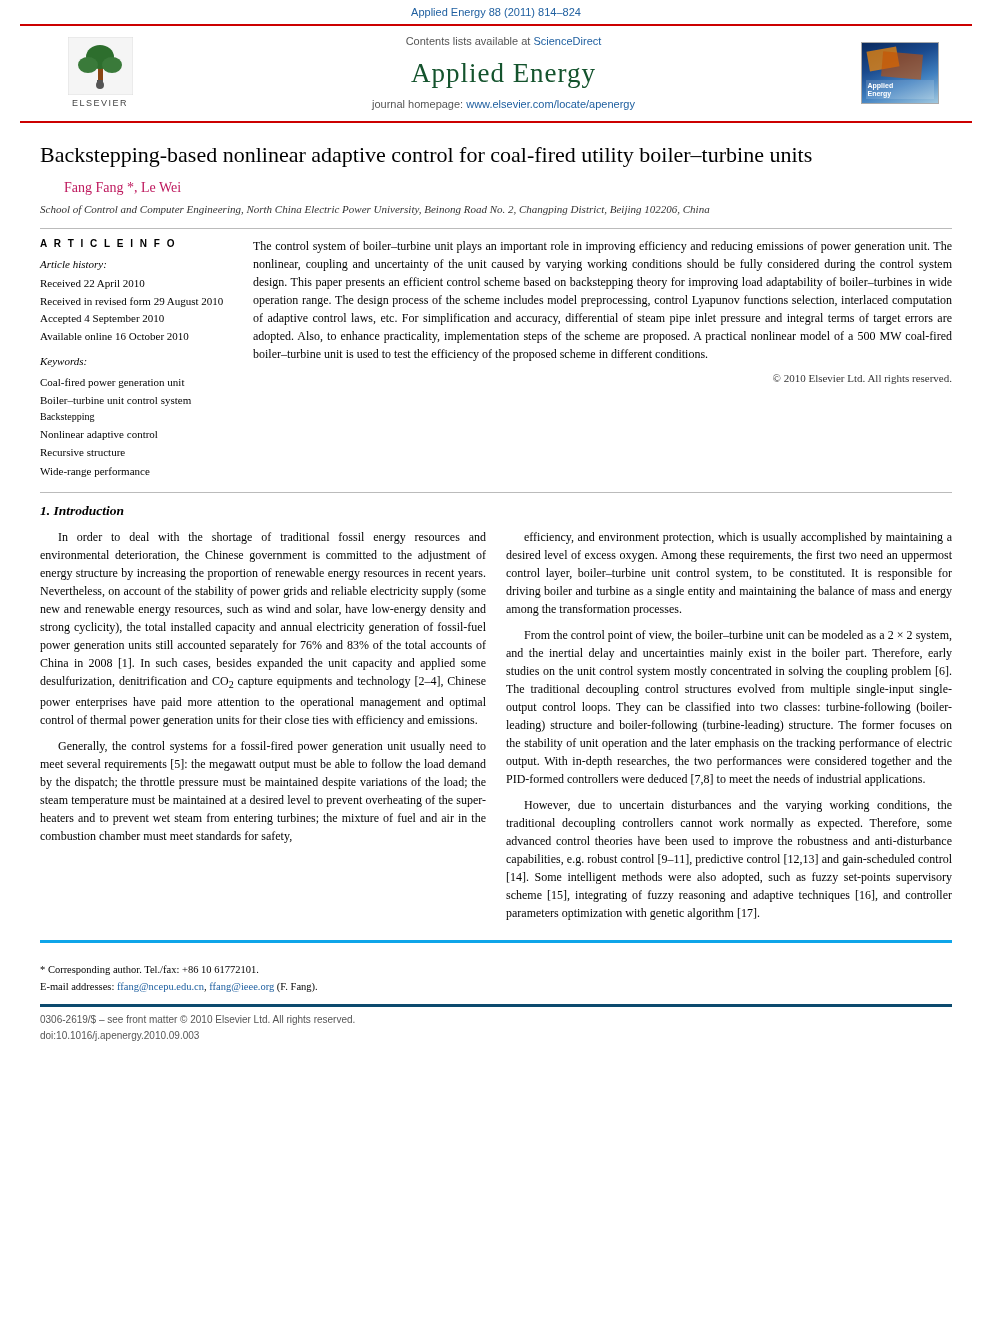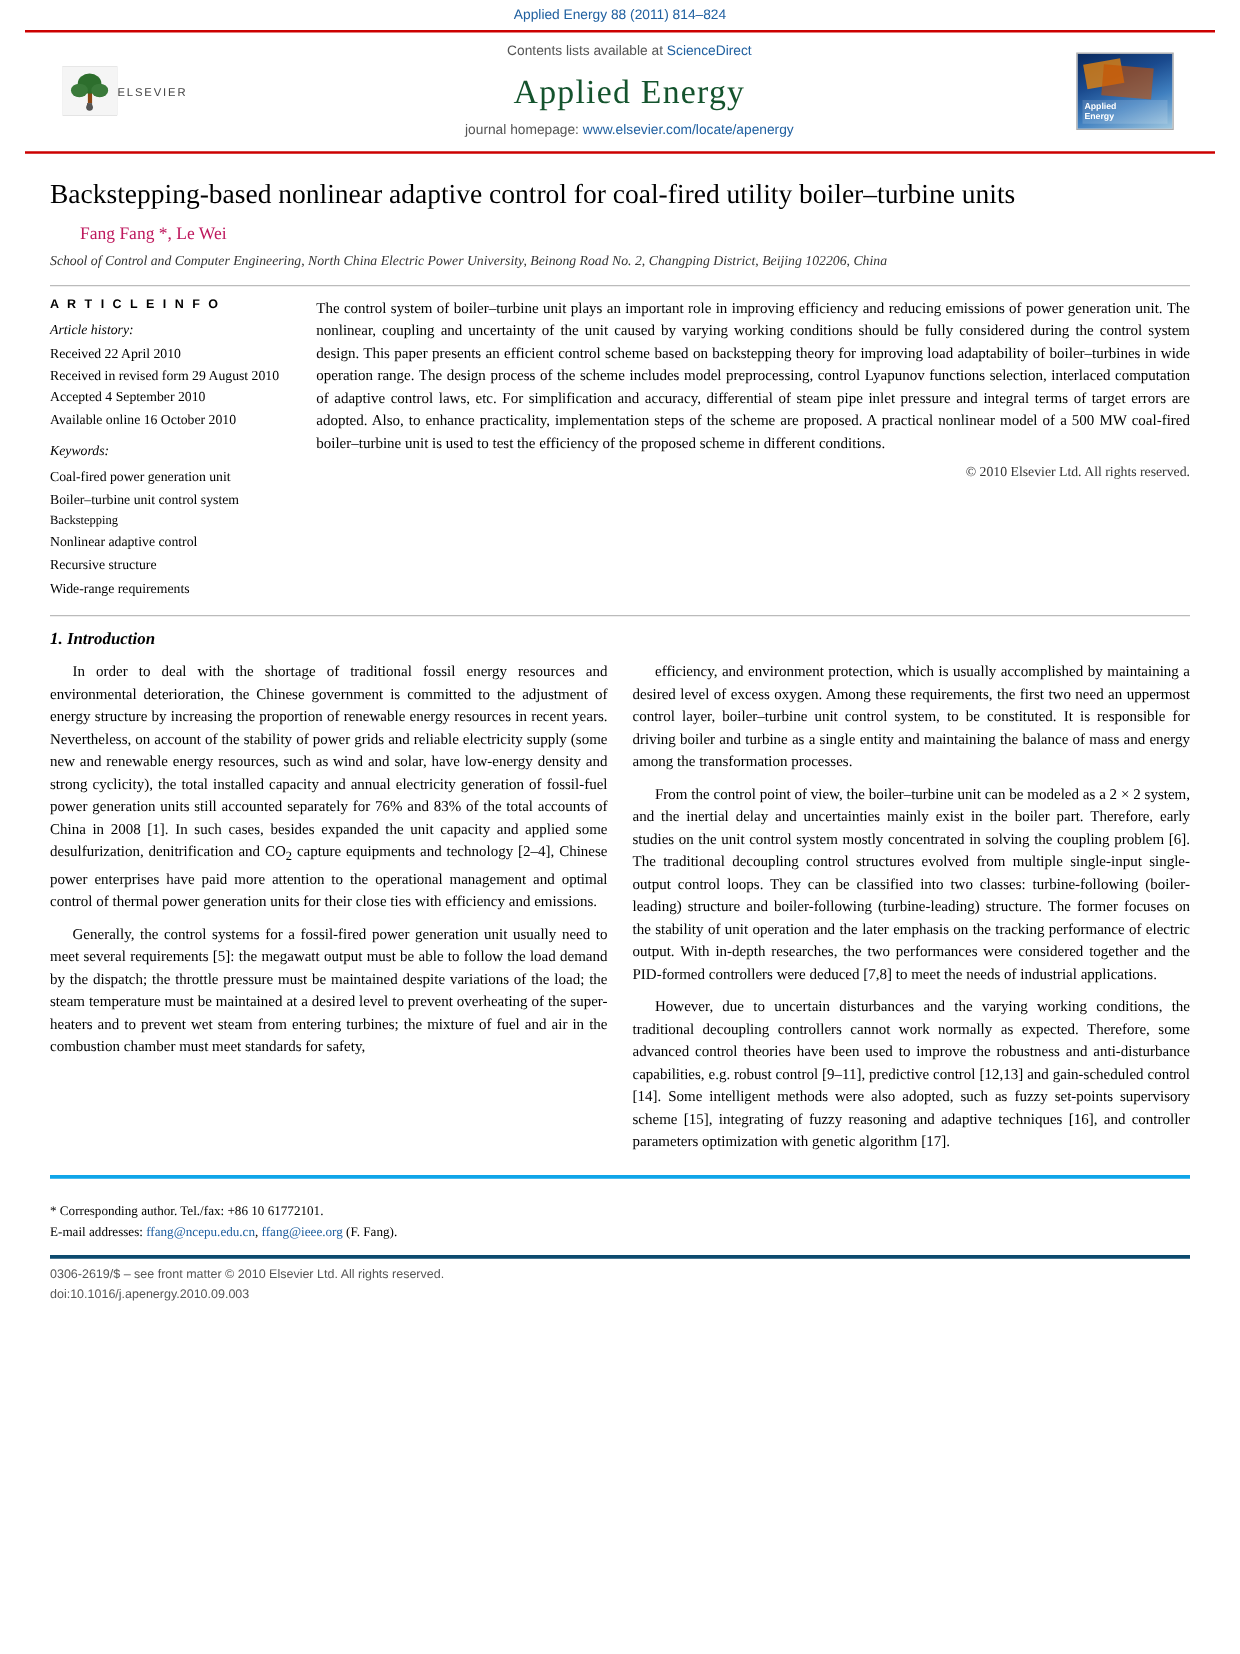--- a/index.html
+++ b/index.html
@@ -16,21 +16,21 @@
   </style>
 </head>
 <body>
 
 <div style="text-align:center; font-size:11px; color:#2060a0; font-family:Arial,sans-serif; padding:5px 0 3px; background:#fff;">
   <span>Applied Energy 88 (2011) 814–824</span>
 </div>
 
 <div style="display:flex; align-items:center; border-top:2.5px solid #c00; border-bottom:2.5px solid #c00; padding:8px 30px; margin:0 20px 0 20px;">
 
-  <div style="width:100px; flex-shrink:0; display:flex; flex-direction:row; align-items:center;">
+  <div style="width:100px; flex-shrink:0; display:flex; flex-direction:column; align-items:center;">
     <svg width="65" height="58" viewBox="0 0 65 58">
 
       <rect x="0" y="0" width="65" height="58" fill="#f5f5f5" stroke="#ccc" stroke-width="0.5"></rect>
       <text x="32" y="22" text-anchor="middle" font-size="8" font-family="serif" fill="#555">🌿</text>
 
       <rect x="30" y="28" width="5" height="15" fill="#8B4513"></rect>
 
       <ellipse cx="32" cy="20" rx="14" ry="12" fill="#2d6e2d"></ellipse>
       <ellipse cx="20" cy="28" rx="10" ry="8" fill="#3a7a3a"></ellipse>
       <ellipse cx="44" cy="28" rx="10" ry="8" fill="#3a7a3a"></ellipse>
@@ -85,21 +85,21 @@
       <div style="font-size:11px; line-height:1.6;">Accepted 4 September 2010</div>
       <div style="font-size:11px; line-height:1.6;">Available online 16 October 2010</div>
     </div>
     <div>
       <div style="font-style:italic; font-size:11px; margin-bottom:3px;">Keywords:</div>
       <div style="font-size:11px; line-height:1.65;">Coal-fired power generation unit</div>
       <div style="font-size:11px; line-height:1.65;">Boiler–turbine unit control system</div>
       <div style="font-size:10px; line-height:1.65;">Backstepping</div>
       <div style="font-size:11px; line-height:1.65;">Nonlinear adaptive control</div>
       <div style="font-size:11px; line-height:1.65;">Recursive structure</div>
-      <div style="font-size:11px; line-height:1.65;">Wide-range requirements</div>
+      <div style="font-size:11px; line-height:1.65;">Wide-range performance</div>
     </div>
   </div>
 
   <div style="flex:1; font-size:12px; font-family:'Times New Roman',serif;">
     <div style="font-size:12px; line-height:1.5; text-align:justify;">The control system of boiler–turbine unit plays an important role in improving efficiency and reducing emissions of power generation unit. The nonlinear, coupling and uncertainty of the unit caused by varying working conditions should be fully considered during the control system design. This paper presents an efficient control scheme based on backstepping theory for improving load adaptability of boiler–turbines in wide operation range. The design process of the scheme includes model preprocessing, control Lyapunov functions selection, interlaced computation of adaptive control laws, etc. For simplification and accuracy, differential of steam pipe inlet pressure and integral terms of target errors are adopted. Also, to enhance practicality, implementation steps of the scheme are proposed. A practical nonlinear model of a 500 MW coal-fired boiler–turbine unit is used to test the efficiency of the proposed scheme in different conditions.</div>
     <div style="text-align:right; font-size:11px; margin-top:8px; color:#333;">© 2010 Elsevier Ltd. All rights reserved.</div>
   </div>
 </div>
 
 <hr style="border:none; border-top:1px solid #bbb; margin:12px 40px 8px;">

